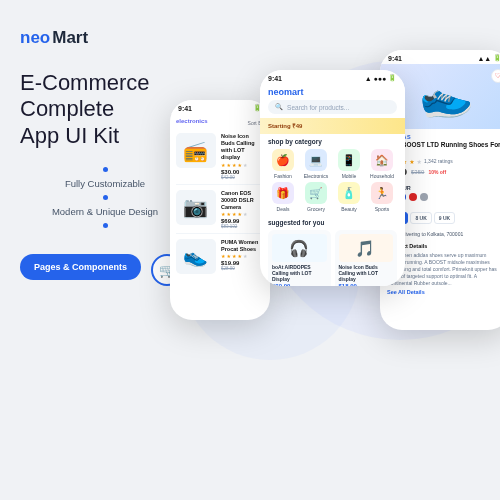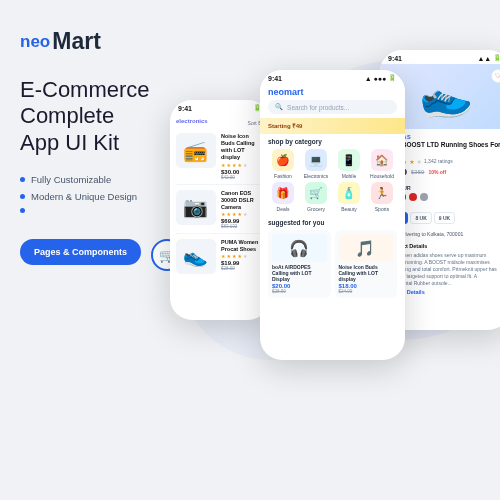--- a/index.html
+++ b/index.html
@@ -36,21 +36,21 @@
       align-items: center;
       gap: 2px;
       margin-bottom: 8px;
     }
     .brand-neo {
       font-size: 17px;
       font-weight: 700;
       color: #2563eb;
     }
     .brand-mart {
-      font-size: 23px;
+      font-size: 17px;
       font-weight: 700;
       color: #1e293b;
     }
 
     .headline {
       font-size: 22px;
       font-weight: 400;
       color: #1a1a2e;
       line-height: 1.2;
       margin-bottom: 4px;
@@ -62,20 +62,21 @@
       gap: 6px;
       margin-bottom: 8px;
     }
     .feature-item {
       display: flex;
       align-items: center;
       gap: 6px;
       font-size: 9.5px;
       color: #475569;
       font-weight: 500;
+      flex-direction: column;
     }
     .feature-dot {
       width: 5px; height: 5px;
       border-radius: 50%;
       background: #2563eb;
       flex-shrink: 0;
     }
 
     .cta-row {
       display: flex;
@@ -118,21 +119,21 @@
     .phone {
       position: absolute;
       border-radius: 22px;
       background: white;
       box-shadow: 0 8px 32px rgba(0,0,0,0.18);
       overflow: hidden;
     }
 
     .phone-main {
       width: 145px;
-      height: 290px;
+      height: 216px;
       left: 90px;
       top: 50px;
       z-index: 10;
     }
 
     .phone-right {
       width: 130px;
       height: 280px;
       right: 0px;
       top: 30px;

